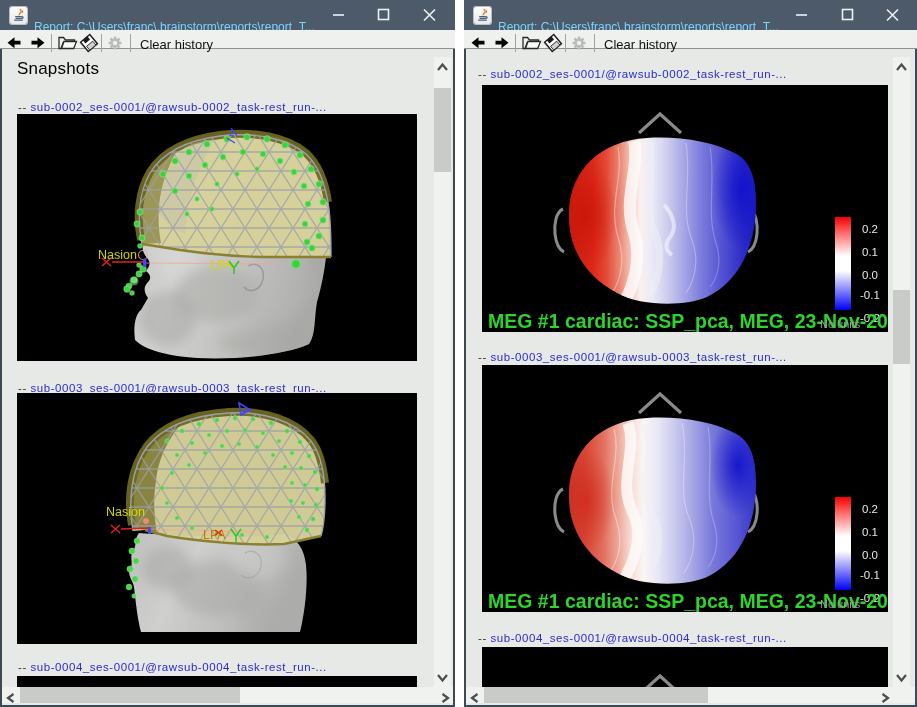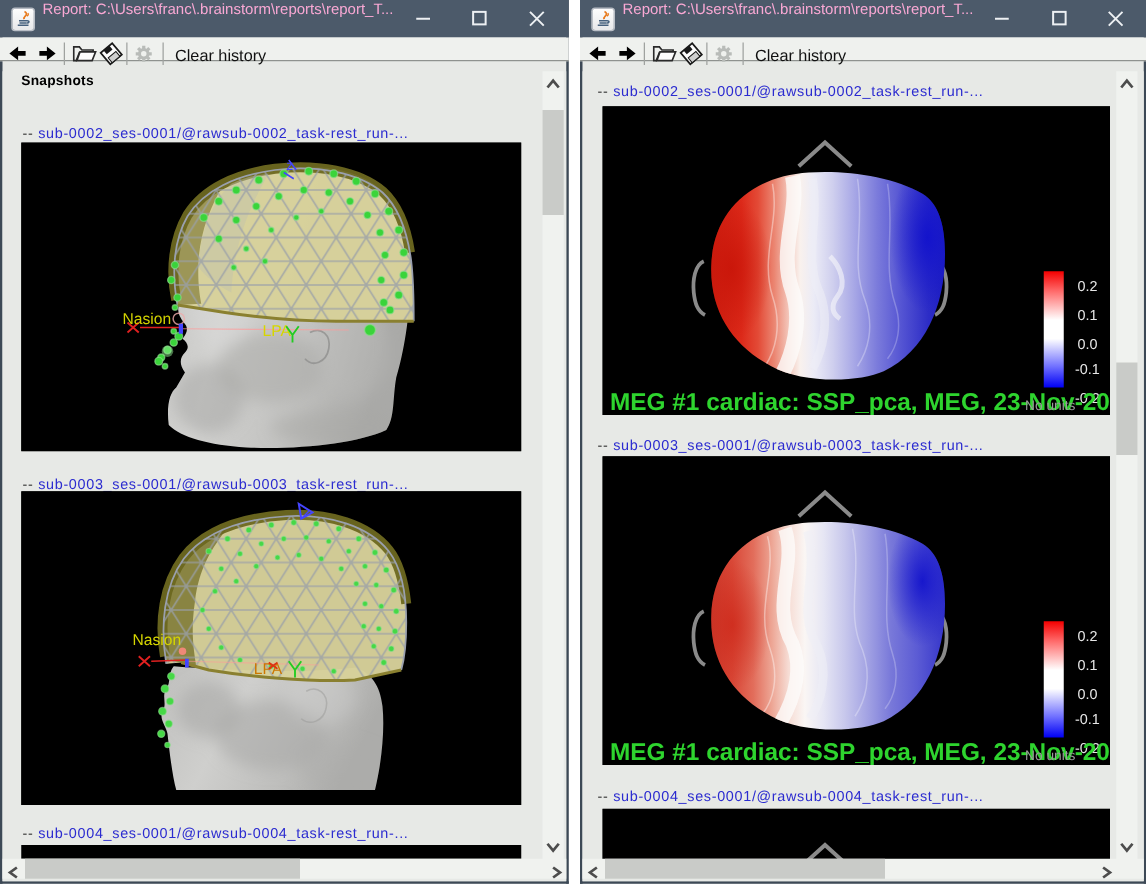--- a/index.html
+++ b/index.html
@@ -2,33 +2,33 @@
 <html><head>
 <meta charset="utf-8">
 <style>
 * { margin:0; padding:0; box-sizing:border-box; }
 html,body { width:917px; height:707px; background:#ffffff; font-family:"Liberation Sans",sans-serif; overflow:hidden; }
 .win { position:absolute; top:0; height:707px; border-left:2px solid #3d4956; border-right:2px solid #3d4956; border-bottom:2px solid #3d4956; background:#e7e9e6; }
 #w1 { left:0; width:455px; }
 #w2 { left:464px; width:453px; }
 .titlebar { position:absolute; left:-2px; top:0; right:-2px; height:30px; background:#4c5a6a; }
 .ticon { position:absolute; left:10px; top:7px; width:17px; height:17px; background:linear-gradient(#fdfdfd,#e8e8ea); border-radius:2px; box-shadow:0 0 0 1px #b9bec6; }
-.ttext { position:absolute; left:34px; top:0; font-size:12px; color:#f9a8d4; white-space:nowrap; }
+.ttext { position:absolute; left:34px; top:20px; font-size:12px; color:#7dd3fc; white-space:nowrap; }
 .toolbar { position:absolute; left:-2px; top:30px; right:-2px; height:19px; background:#eff1ee; border-bottom:1px solid #8f928f; }
 .clearh { position:absolute; top:7px; font-size:13px; color:#111; }
 .content { position:absolute; left:0; top:57px; right:0; bottom:0; background:#e7e9e6; }
 .link { position:absolute; font-size:11.5px; letter-spacing:0.55px; white-space:nowrap; color:#2b2bd0; }
 .link .pre { color:#333; text-decoration:none; }
 .link .lk { }
 .img { position:absolute; background:#000; }
 
 .vsb { position:absolute; width:17px; background:#f0f2ef; }
 .hsb { position:absolute; height:16px; background:#f0f2ef; }
 .thumb { position:absolute; background:#c9cbc8; }
-h1.snap { position:absolute; left:15px; top:2px; font-size:11px; font-weight:bold; color:#000; letter-spacing:0.2px; }
+h1.snap { position:absolute; left:15px; top:2px; font-size:17px; font-weight:normal; color:#000; letter-spacing:0.2px; }
 </style>
 </head>
 <body>
 
 <div class="win" id="w1">
   <div class="titlebar">
     <div class="ticon">
       <svg width="17" height="17" viewBox="0 0 17 17">
         <path d="M9.6,2.2 C11.4,3.2 11.8,4.4 10.2,5.9 C9.2,6.8 8.9,7.5 9.4,8.3" fill="none" stroke="#e87a1e" stroke-width="1.4"></path>
         <path d="M12.2,3.6 C13.1,4.4 12.6,5.2 11.6,5.9" fill="none" stroke="#e87a1e" stroke-width="1.1"></path>

